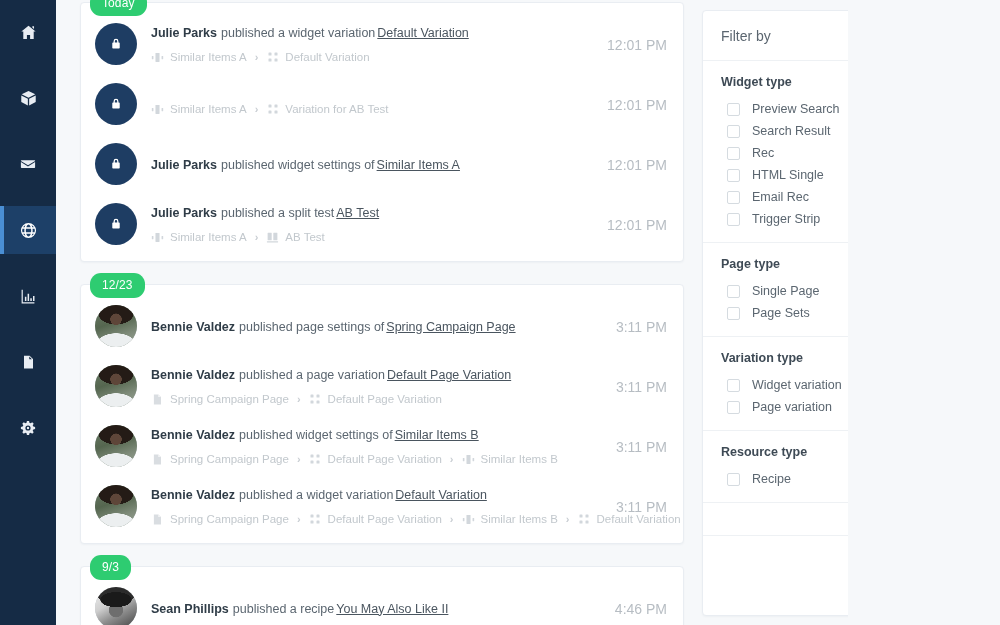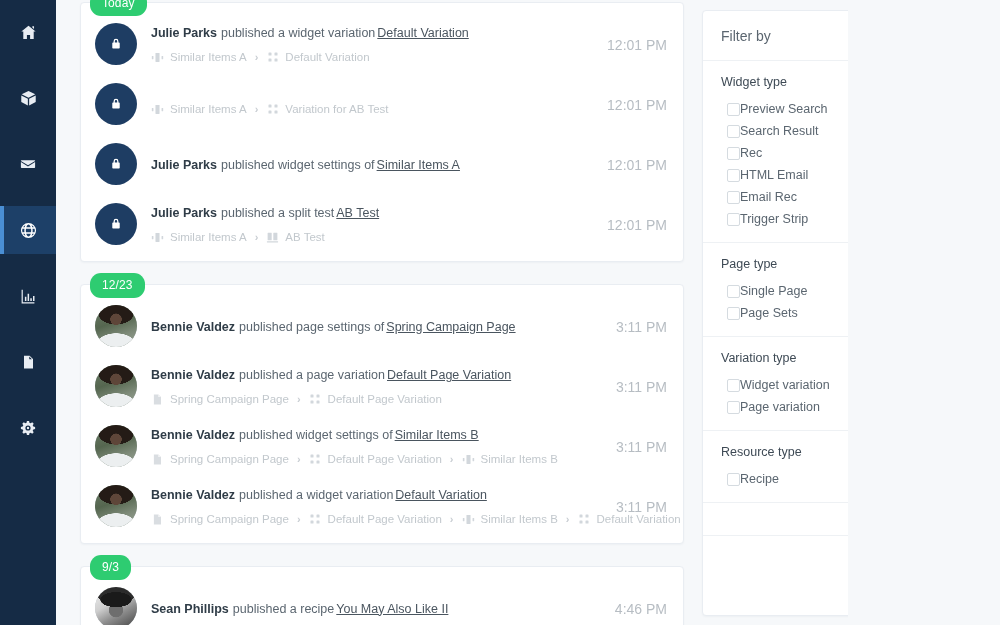--- a/index.html
+++ b/index.html
@@ -152,39 +152,39 @@
     border-bottom: 1px solid #eef1f4;
   }
   .filter-section { border-bottom: 1px solid #eef1f4; padding: 14px 18px 12px; }
   .filter-section.collapsed { padding: 16px 18px 16px; }
   .fs-head {
     display: flex; align-items: center; justify-content: space-between;
     cursor: pointer;
     margin-bottom: 9px;
   }
   .filter-section.collapsed .fs-head { margin-bottom: 0; }
-  .fs-title { font-size: 12.5px; font-weight: normal; color: #3e4a55; }
+  .fs-title { font-size: 12.5px; font-weight: bold; color: #3e4a55; }
   .fs-title.muted { font-weight: normal; color: #7b858e; }
   .chev { width: 12px; height: 12px; color: #9aa3ab; display: inline-flex; }
   .chev svg { display: block; }
 
   .opt {
     display: flex; align-items: center;
     padding: 4px 0 4px 6px;
     cursor: pointer;
     height: 22px;
   }
   .cbox {
     width: 13px; height: 13px;
     border: 1px solid #d5dbe0;
     border-radius: 2px;
     background: #fff;
     flex: 0 0 13px;
   }
-  .opt-label { font-size: 12.5px; color: #5b6670; }
+  .opt-label { margin-left: 12px; font-size: 12.5px; color: #5b6670; }
 </style>
 </head>
 <body>
 
 <div id="app">
 
   <nav id="sidebar">
       <div class="nav-item">
         <span>
           <svg width="17" height="17" viewBox="0 0 16 16" fill="#e8edf3">
@@ -527,21 +527,21 @@
             <label class="opt">
               <span class="cbox"></span>
               <span class="opt-label">Search Result</span>
             </label>
             <label class="opt">
               <span class="cbox"></span>
               <span class="opt-label">Rec</span>
             </label>
             <label class="opt">
               <span class="cbox"></span>
-              <span class="opt-label">HTML Email</span>
+              <span class="opt-label">HTML Single</span>
             </label>
             <label class="opt">
               <span class="cbox"></span>
               <span class="opt-label">Email Rec</span>
             </label>
             <label class="opt">
               <span class="cbox"></span>
               <span class="opt-label">Trigger Strip</span>
             </label>
           </div>

